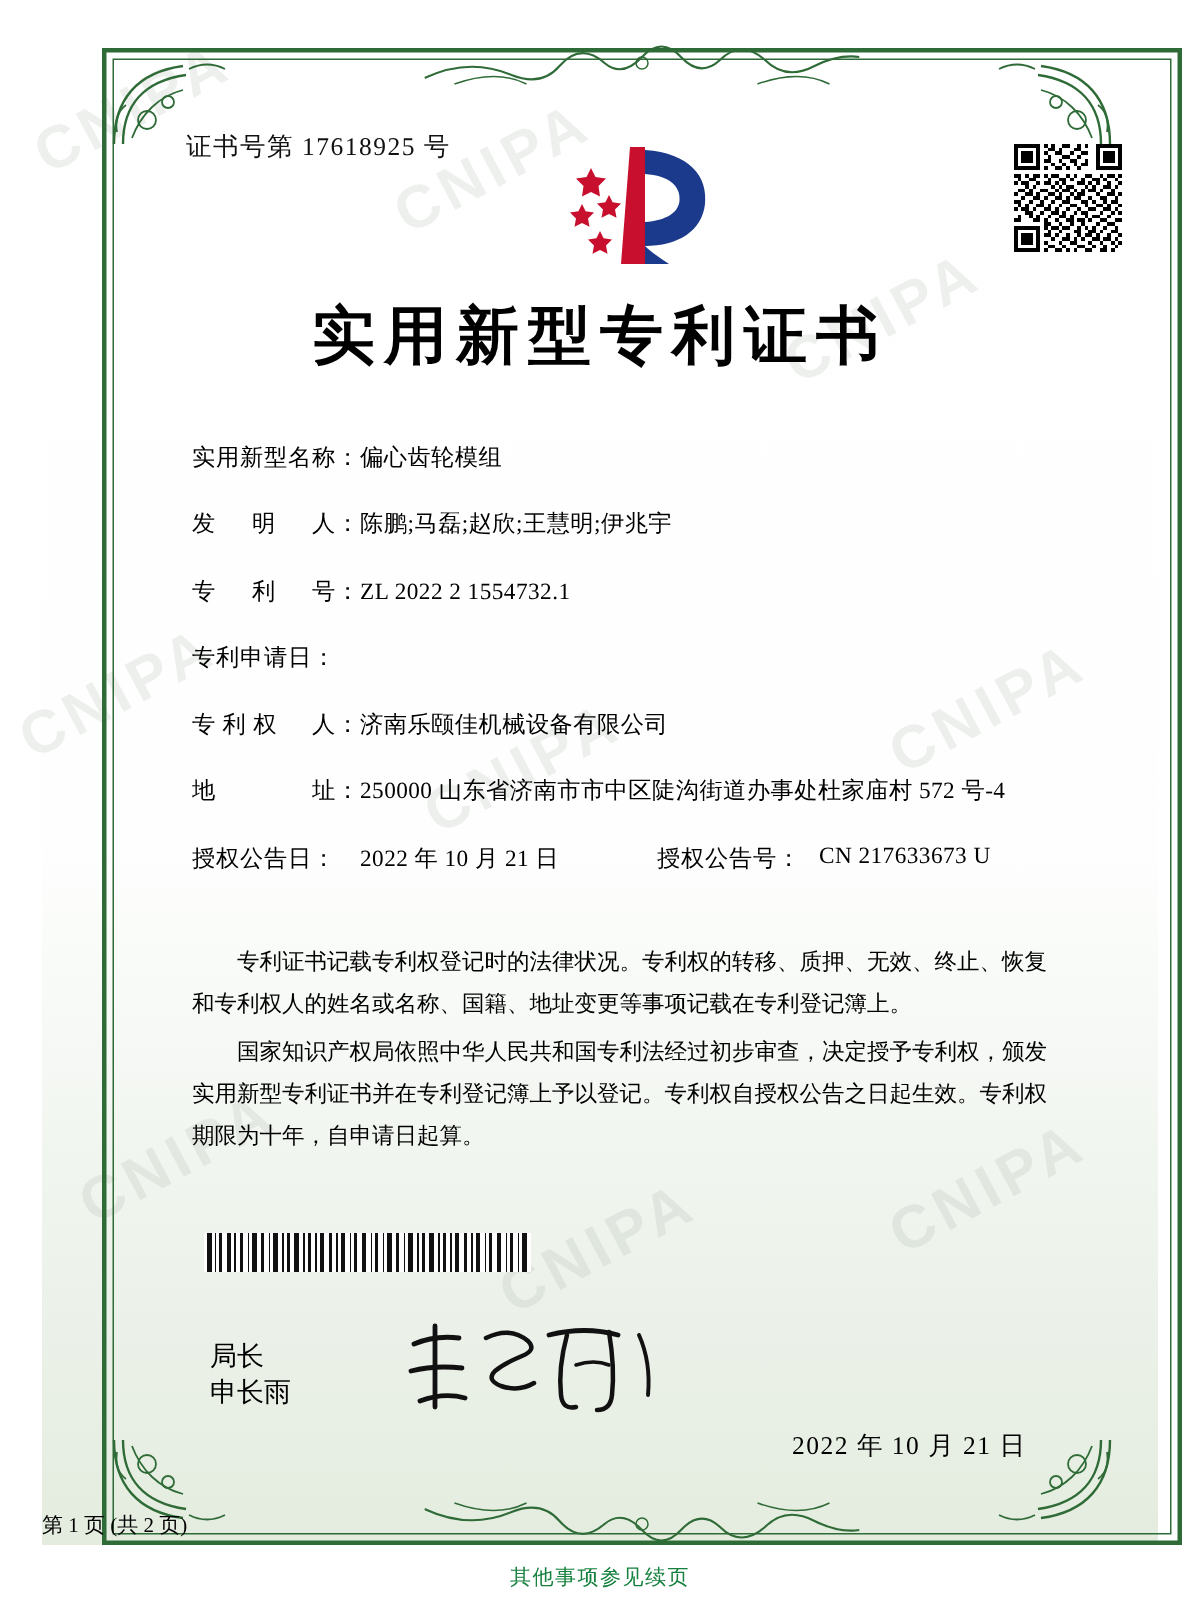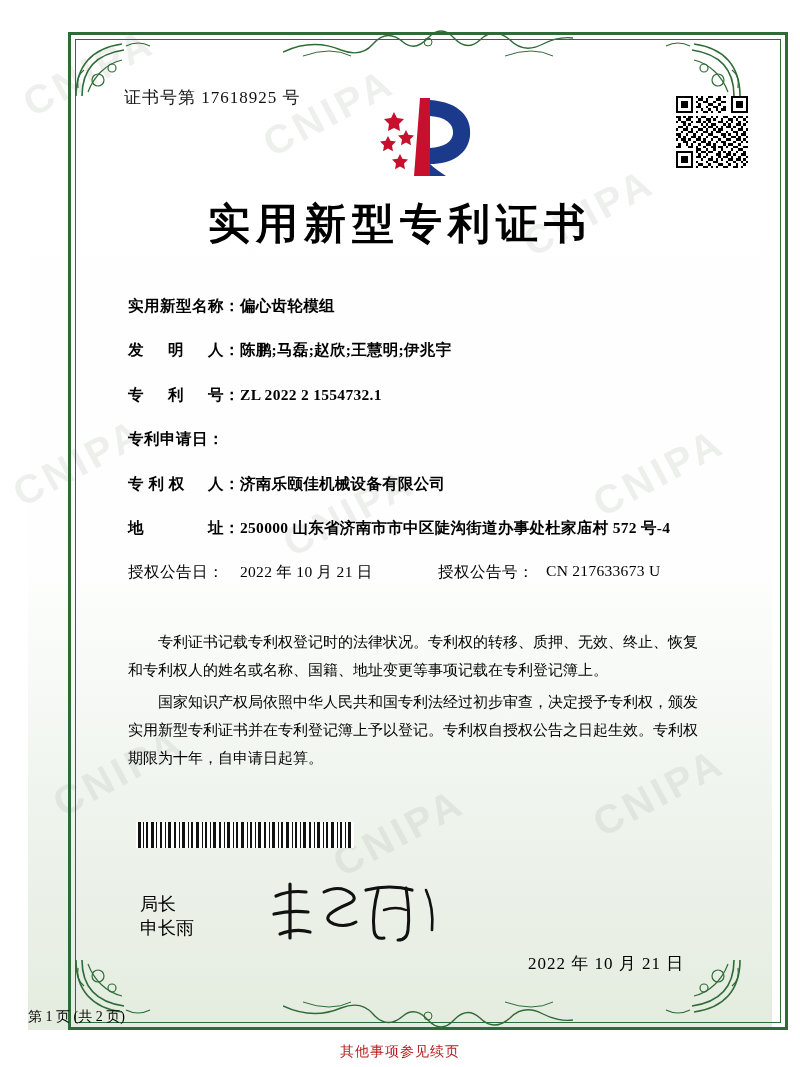--- a/index.html
+++ b/index.html
@@ -162,21 +162,20 @@
     top: 285px;
     width: 560px;
     font-size: 15.5px;
     color: #000;
   }
   .field-row {
     display: flex;
     align-items: flex-start;
     margin-bottom: 22px;
     line-height: 1.45;
-    font-weight: bold;
   }
   .field-label {
     width: 112px;
     flex: 0 0 112px;
     white-space: nowrap;
     letter-spacing: 0.5px;
   }
   .field-label.spread {
     display: flex;
     justify-content: space-between;
@@ -264,21 +263,21 @@
     color: #000;
   }
 
   .footer-note {
     position: absolute;
     left: 0;
     top: 1043px;
     width: 800px;
     text-align: center;
     font-size: 14px;
-    color: #b91c1c;
+    color: #15803d;
     letter-spacing: 1px;
   }
 </style>
 </head>
 <body>
 
 <div class="page">
   <div class="cert-area">
 
     <div class="wm wm1">CNIPA</div>

